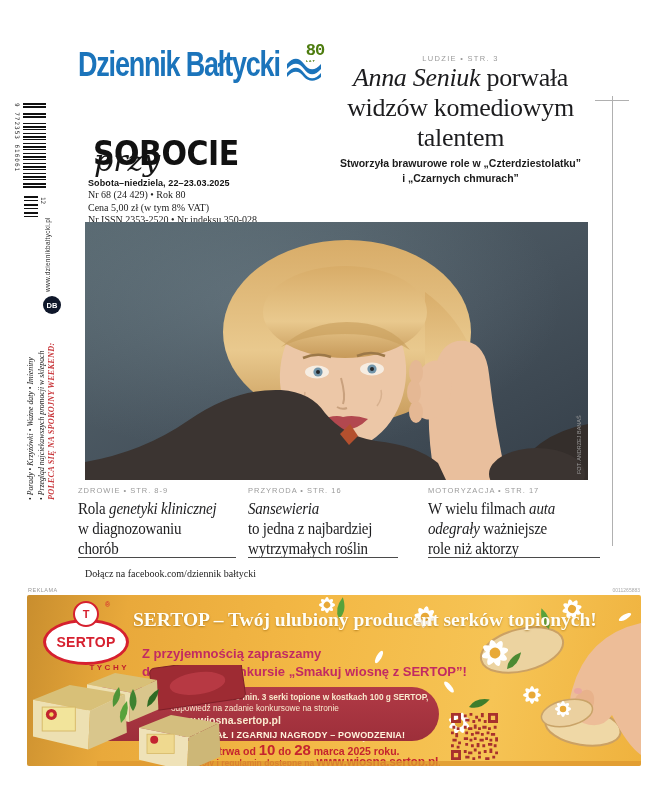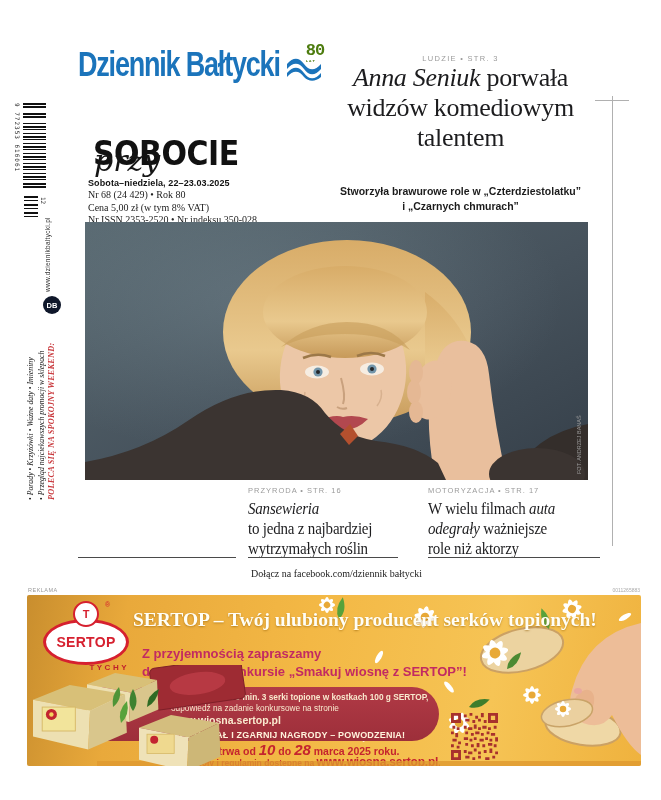--- a/index.html
+++ b/index.html
@@ -39,37 +39,37 @@
   .issue{left:88px;top:177px;line-height:12.3px;}
   .issue .d{font-weight:bold;font-size:9px;letter-spacing:.1px;color:#111;}
   .issue .s{font-family:"Liberation Serif",serif;font-size:10px;color:#222;}
 
   
   .lead{left:333px;top:54px;width:255px;text-align:center;}
   .kicker{font-size:7.5px;letter-spacing:1.3px;color:#9b9b9b;}
   .lead-h{font-family:"Liberation Serif",serif;font-size:26px;line-height:30px;
     letter-spacing:-.3px;color:#1c1c1e;white-space:pre-line;}
   .lead-h .it{font-style:italic;}
-  .lead-sub{margin-top:31px;font-weight:bold;font-size:10.5px;line-height:1.4;color:#1b1b1b;white-space:pre-line;text-align:center;}
+  .lead-sub{margin-top:3px;font-weight:bold;font-size:10.5px;line-height:1.4;color:#1b1b1b;white-space:pre-line;text-align:center;}
   .vmark{left:612px;top:96px;width:1px;height:450px;background:#b0b0b0;}
   .hmark{left:595px;top:100px;width:34px;height:1px;background:#b0b0b0;}
 
   
   .photo{left:85px;top:222px;width:503px;height:258px;}
 
   
   .teaser{top:486px;}
   .t1{left:78px;width:166px;} .t2{left:248px;width:166px;} .t3{left:428px;width:180px;}
   .teaser .kicker{letter-spacing:1px;}
   .teaser-h{margin-top:3px;font-family:"Liberation Serif",serif;font-size:15px;line-height:18px;
     letter-spacing:-.2px;color:#1d1d1f;white-space:pre-line;transform:scaleY(1.12);transform-origin:left top;}
   .teaser-h .it{font-style:italic;}
   .rule{top:557px;border-top:1px solid #4a4a4a;height:0;}
   .r1{left:78px;width:158px;} .r2{left:248px;width:150px;} .r3{left:428px;width:172px;}
-  .social{left:85px;top:568px;width:503px;text-align:center;font-family:"Liberation Serif",serif;
+  .social{left:85px;top:568px;width:503px;font-family:"Liberation Serif",serif;
     font-size:10px;color:#222;}
 
   
   .reklama{left:28px;top:587px;font-size:5.5px;letter-spacing:.5px;color:#999;}
   .adcode{left:560px;top:587px;width:80px;text-align:right;font-size:5px;color:#aaa;}
   .adbox{left:27px;top:595px;width:614px;height:171px;border-radius:2px;overflow:hidden;
     background:linear-gradient(100deg,#C98E2E 0%,#E9A93B 16%,#F3B845 45%,#F6C455 75%,#EFB23E 100%);}
   .adbox .decor{position:absolute;left:0;top:0;width:614px;height:171px;}
   .sertop-logo{position:absolute;left:16px;top:6px;width:86px;}
   .logo-circle{position:absolute;left:30px;top:0;width:22px;height:22px;border-radius:50%;
@@ -84,21 +84,21 @@
   .ad-headline{position:absolute;left:106px;top:14px;width:505px;font-family:"Liberation Serif",serif;
     font-weight:bold;font-size:19.5px;color:#FFFEF6;text-shadow:0 1px 2px rgba(140,90,0,.55);}
   .ad-invite{position:absolute;left:115px;top:50px;font-weight:bold;font-size:13px;line-height:18px;color:#C22A62;}
   .banner{position:absolute;left:64px;top:92px;width:348px;height:54px;border-radius:12px 30px 30px 12px;
     background:linear-gradient(180deg,#B13A46,#9D2F3A);color:#F9E9CE;padding:5px 10px 0 80px;box-sizing:border-box;}
   .banner .l1{font-weight:bold;font-size:8.3px;}
   .banner .l2{font-size:8.3px;margin-top:1px;}
   .banner .url{font-weight:bold;font-size:10.5px;margin-top:1px;}
   .banner .shout{font-weight:bold;font-size:9px;margin-top:4px;color:#FFF3DC;letter-spacing:.2px;}
   .contest{position:absolute;left:146px;top:146px;font-weight:bold;font-size:10.5px;color:#C5242E;}
-  .contest .big{font-size:15px;font-style:italic;}
+  .contest .big{font-size:15px;}
   .details{position:absolute;left:146px;top:160px;font-weight:bold;font-size:8.5px;color:#C5242E;}
   .details .url{font-size:12px;letter-spacing:-.2px;}
   .qr{position:absolute;left:424px;top:118px;width:47px;height:47px;}
   .products{position:absolute;left:2px;top:70px;width:232px;height:102px;z-index:2;}
   .ad-strip{position:absolute;left:70px;bottom:0;right:0;height:5px;background:#DE9930;opacity:.8;}
 </style>
 </head>
 <body>
 
 <div class="page">
@@ -190,20 +190,26 @@
     <ellipse cx="331" cy="150" rx="7" ry="12" fill="#e5b894"></ellipse>
     <ellipse cx="329" cy="170" rx="7" ry="12" fill="#e5b894"></ellipse>
     <ellipse cx="331" cy="190" rx="7" ry="11" fill="#e5b894"></ellipse>
     <path d="M0,258 L0,240 Q58,230 104,198 Q150,166 196,168 Q226,170 240,191 Q259,214 291,219 Q331,223 353,241 L361,258 Z" fill="#3b3431"></path>
     <path d="M255,212 l10,-10 l8,12 l-9,9 Z" fill="#b4502e"></path>
     <path d="M425,258 Q448,212 503,202 L503,258 Z" fill="#342e2b"></path>
     <ellipse cx="452" cy="252" rx="48" ry="26" fill="#3b3431"></ellipse>
     <text transform="rotate(-90 496 252)" x="496" y="252" font-size="5.5" fill="#9a9a9a" font-family="Liberation Sans, sans-serif">FOT. ANDRZEJ BANAŚ</text>
   </svg>
 
+  <div class="abs teaser t1">
+    <div class="kicker">ZDROWIE • STR. 8-9</div>
+    <div class="teaser-h"><span>Rola </span><span class="it">genetyki klinicznej</span><span>
+w diagnozowaniu
+chorób</span></div>
+  </div>
   <div class="abs teaser t2">
     <div class="kicker">PRZYRODA • STR. 16</div>
     <div class="teaser-h"><span></span><span class="it">Sansewieria</span><span>
 to jedna z najbardziej
 wytrzymałych roślin</span></div>
   </div>
   <div class="abs teaser t3">
     <div class="kicker">MOTORYZACJA • STR. 17</div>
     <div class="teaser-h"><span>W wielu filmach </span><span class="it">auta
 odegrały</span><span> ważniejsze

